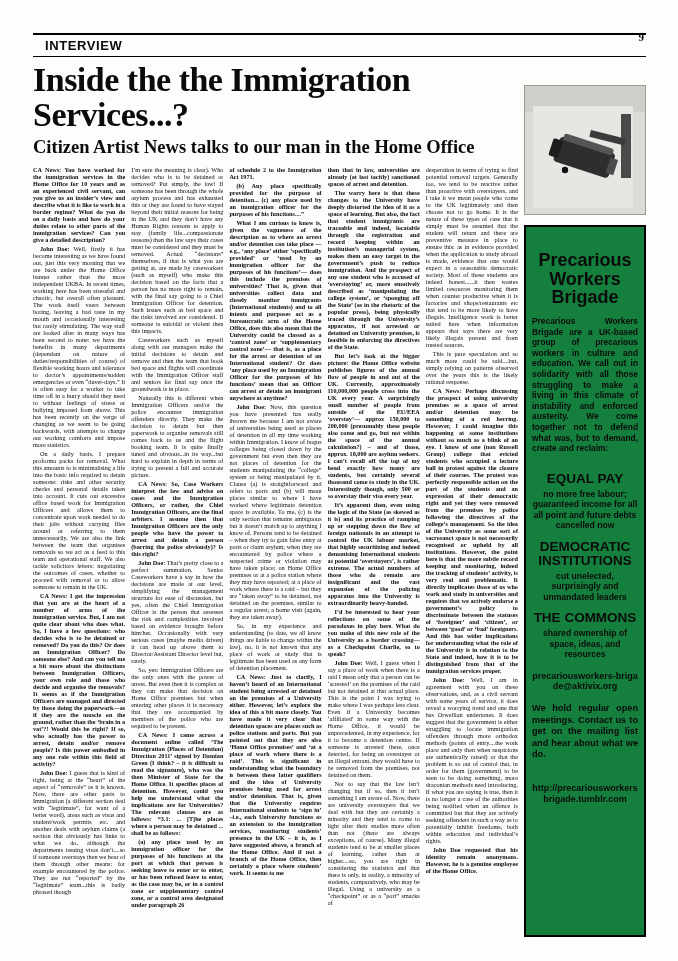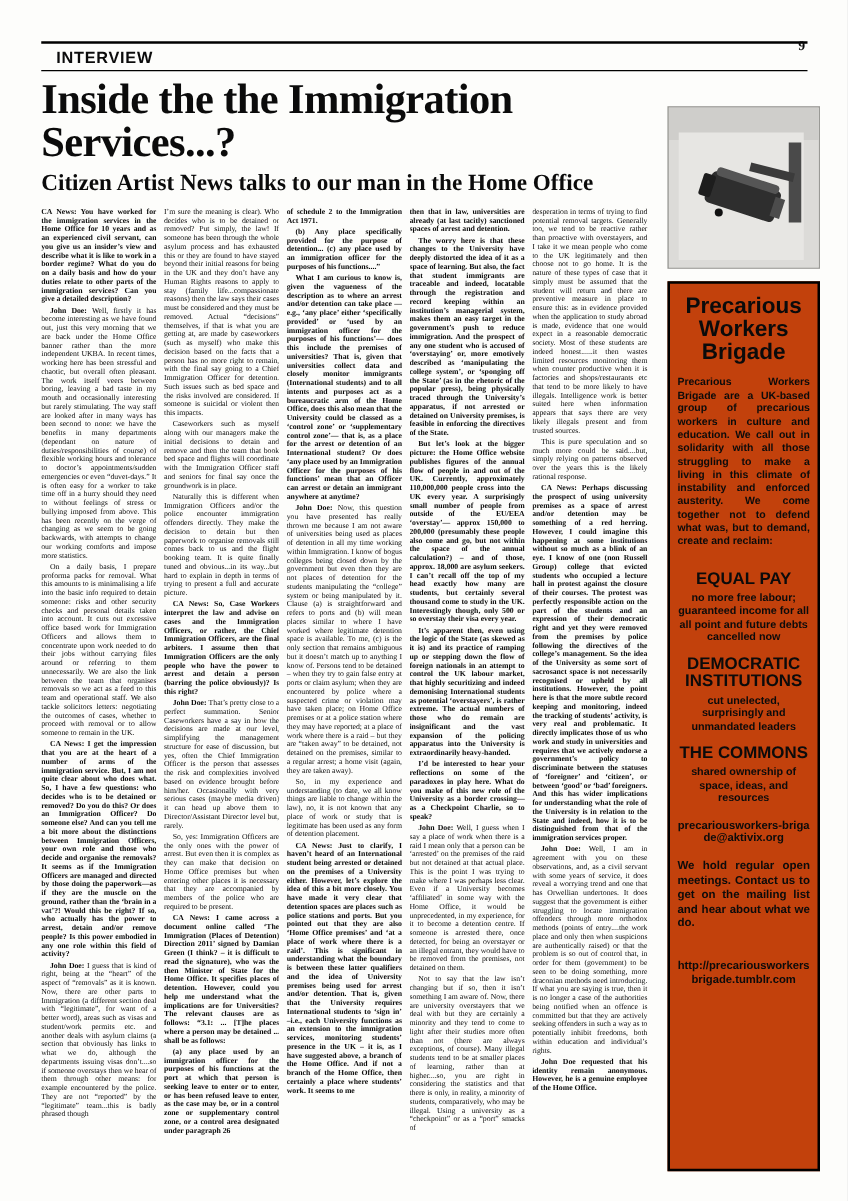--- a/index.html
+++ b/index.html
@@ -13,21 +13,21 @@
   .masthead { position:relative; }
   .pageno { position:absolute; top:-2px; right:2px; font-size:11px; font-weight:bold; }
   .toprule { border-top:2px solid #000; margin-top:13px; }
   .section-label {
     display:block; font-family:"Liberation Sans", sans-serif; font-weight:bold;
     font-size:13px; letter-spacing:.6px; padding:3px 0 3px 12px;
   }
   .subrule { border-top:1.5px solid #000; }
 
   
-  .main { display:flex; gap:16px; margin-top:4px; height:876px; }
+  .main { display:flex; gap:6px; margin-top:4px; height:876px; }
   .left { width:485px; }
   h1.headline {
     font-size:34px; font-weight:bold; line-height:1.02; letter-spacing:-0.5px;
     margin:2px 0 6px 0;
   }
   h2.subheadline { font-size:18.5px; font-weight:bold; line-height:1.05; margin:0 0 8px 0; }
 
   .columns { display:flex; gap:6px; align-items:flex-start; }
   .col { width:92.2px; font-size:6.2px; line-height:1.13; text-align:justify; overflow:hidden; height:806px; }
   .col p { margin:0 0 2px 0; text-indent:7px; }
@@ -35,22 +35,22 @@
   .col p.bold { font-weight:bold; }
   .col p b { font-weight:bold; }
 
   
   .sidebar { width:122px; display:flex; flex-direction:column; }
   .photo {
     margin-top:24px; width:122px; height:130px; background:#d6d5d2;
     border:1px solid #9a9a96; position:relative; overflow:hidden; flex:none;
   }
   .pwb-box {
-    margin-top:10px; flex:1; border:2.5px solid #000; background:#c2410c;
-    padding:8px 6px 6px 6px; font-family:"Liberation Sans", sans-serif; font-weight:bold;
+    margin-top:10px; flex:1; border:2.5px solid #000; background:#15803d;
+    padding:24px 6px 6px 6px; font-family:"Liberation Sans", sans-serif; font-weight:bold;
     text-align:center; overflow:hidden; display:flex; flex-direction:column;
   }
   .pwb-title { font-size:18px; line-height:1.04; margin-bottom:9px; }
   .pwb-intro { font-size:8.4px; line-height:1.26; text-align:justify; margin-bottom:9px; }
   .pwb-head { font-size:13.5px; line-height:1.04; margin:9px 0 3px 0; }
   .pwb-text { font-size:8.6px; line-height:1.22; }
   .pwb-cta { font-size:10.5px; line-height:1.15; margin-top:14px; }
   .pwb-email { font-size:9px; line-height:1.2; margin-top:11px; word-break:break-all; }
   .pwb-meet { font-size:9.2px; line-height:1.25; margin-top:11px; text-align:justify; }
   .pwb-url { font-size:9px; line-height:1.2; margin-top:22px; word-break:break-all; }

